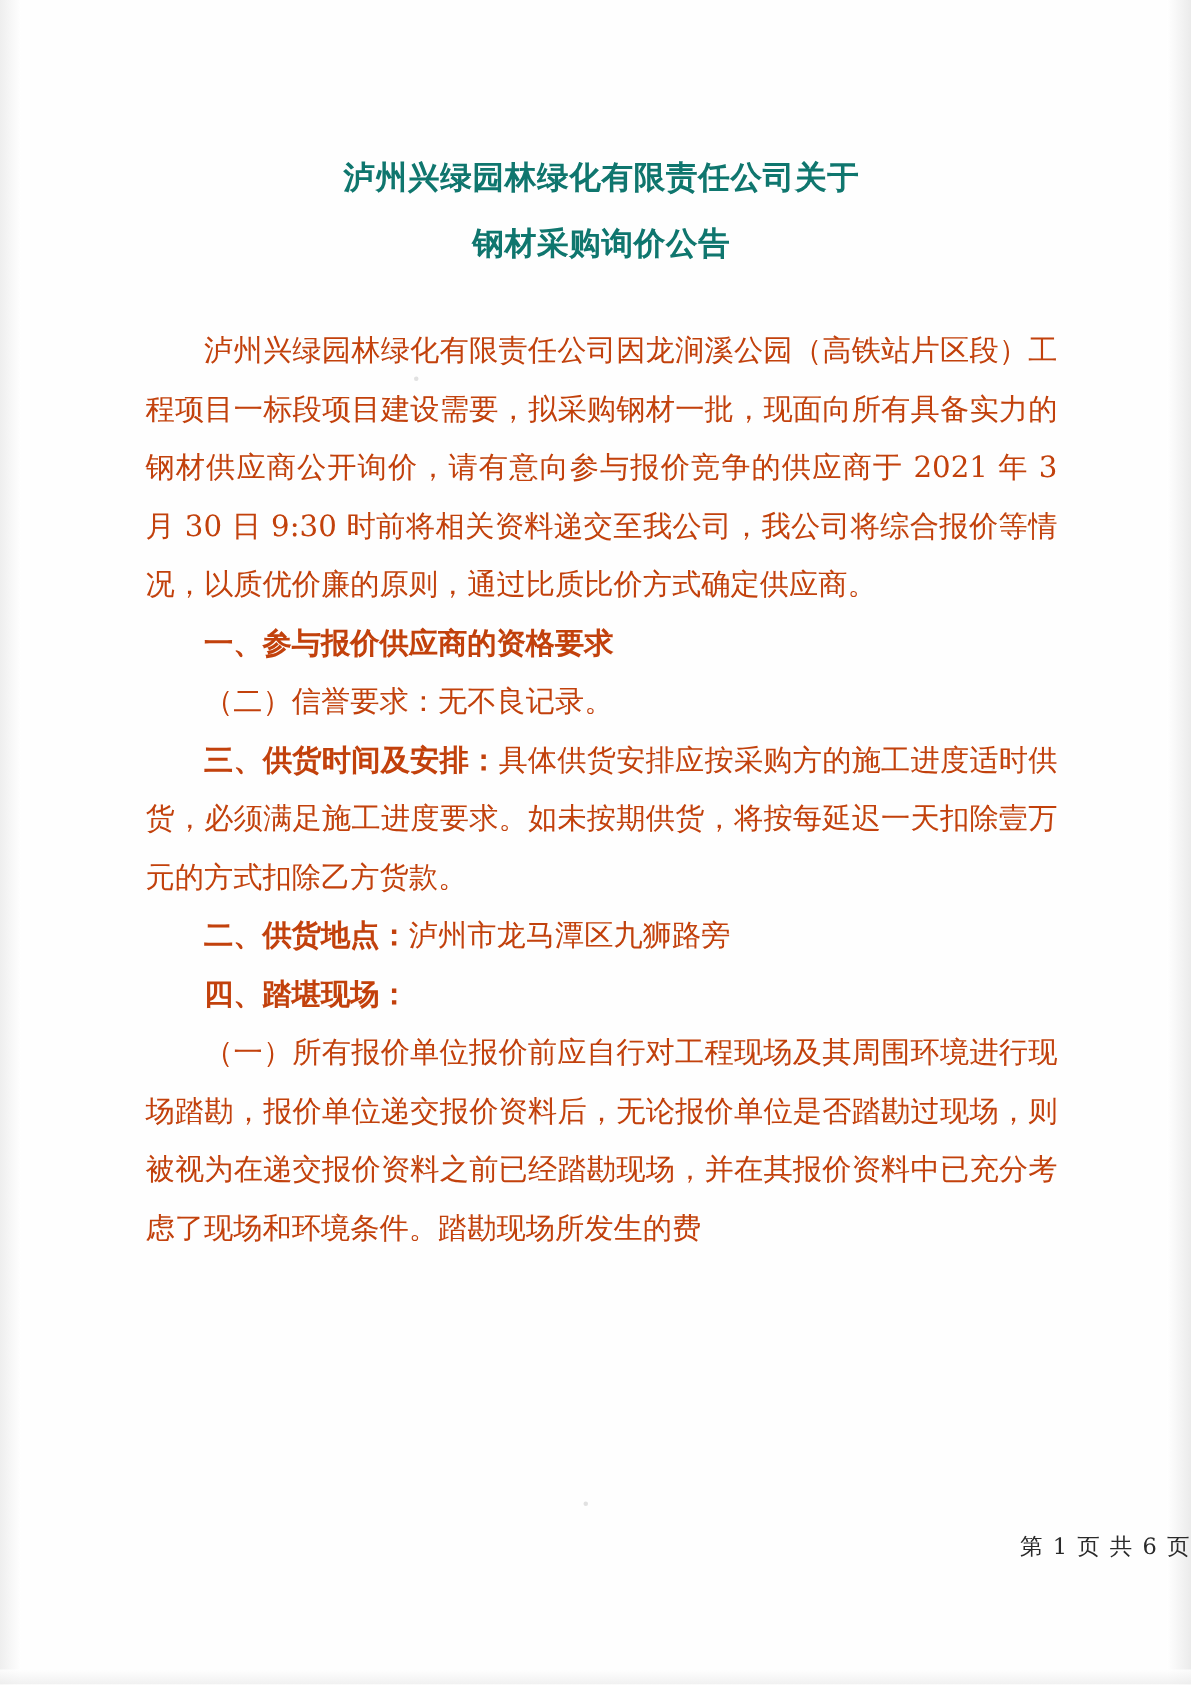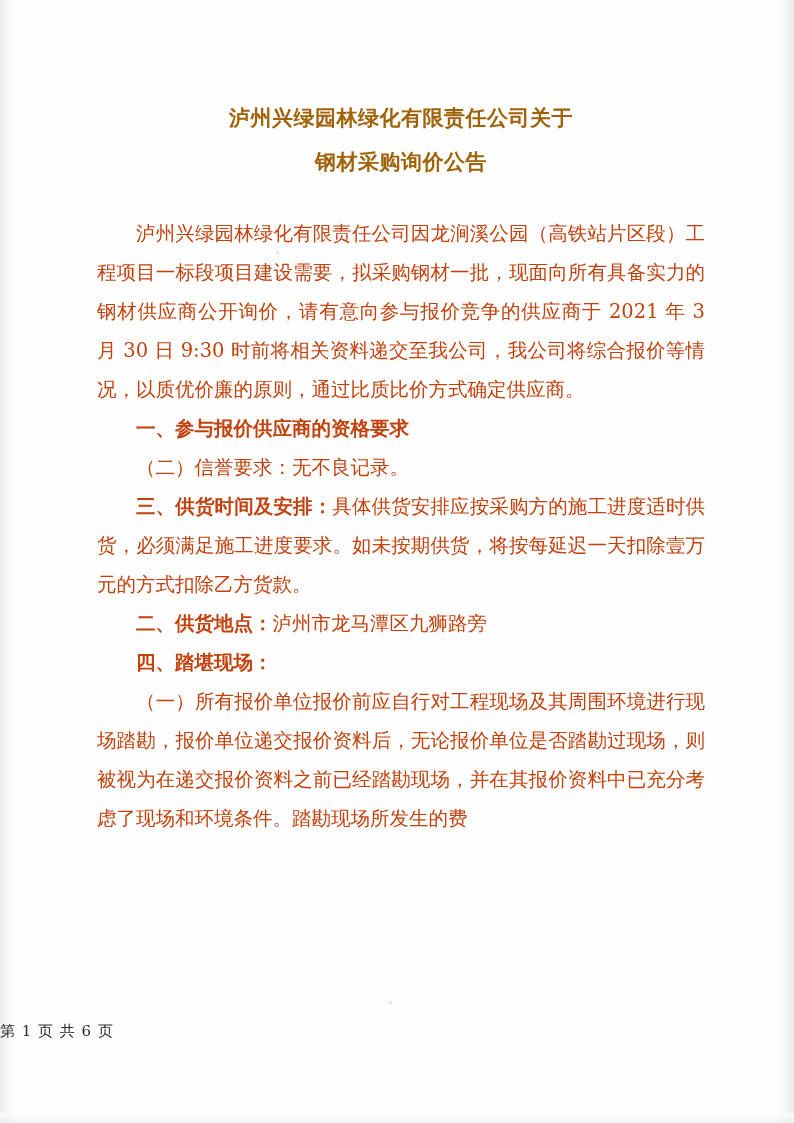--- a/index.html
+++ b/index.html
@@ -53,21 +53,21 @@
     top: 96px;
     width: 608px;
   }
 
   .title-block {
     text-align: center;
     font-weight: bold;
     font-size: 21px;
     line-height: 44px;
     letter-spacing: 0.5px;
-    color: #a16207;
+    color: #0f766e;
   }
   .title-line { display: block; }
 
   .body-block {
     margin-top: 30px;
     font-size: 19.5px;
     line-height: 39px;
     text-align: justify;
     text-justify: inter-ideograph;
     color: #c2410c;
@@ -82,21 +82,21 @@
 
   .heading-run {
     font-weight: bold;
   }
 
   .footer {
     position: absolute;
     left: 0;
     top: 1022px;
     width: 794px;
-    text-align: left;
+    text-align: right;
     font-size: 15px;
     letter-spacing: 1px;
     color: #2a2a2a;
   }
 
   .speck {
     position: absolute;
     background: #c9c9c9;
     border-radius: 50%;
     opacity: .55;

